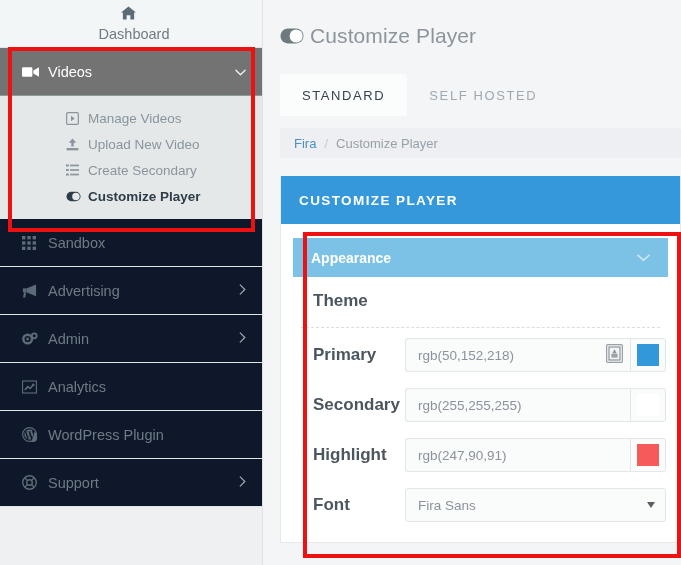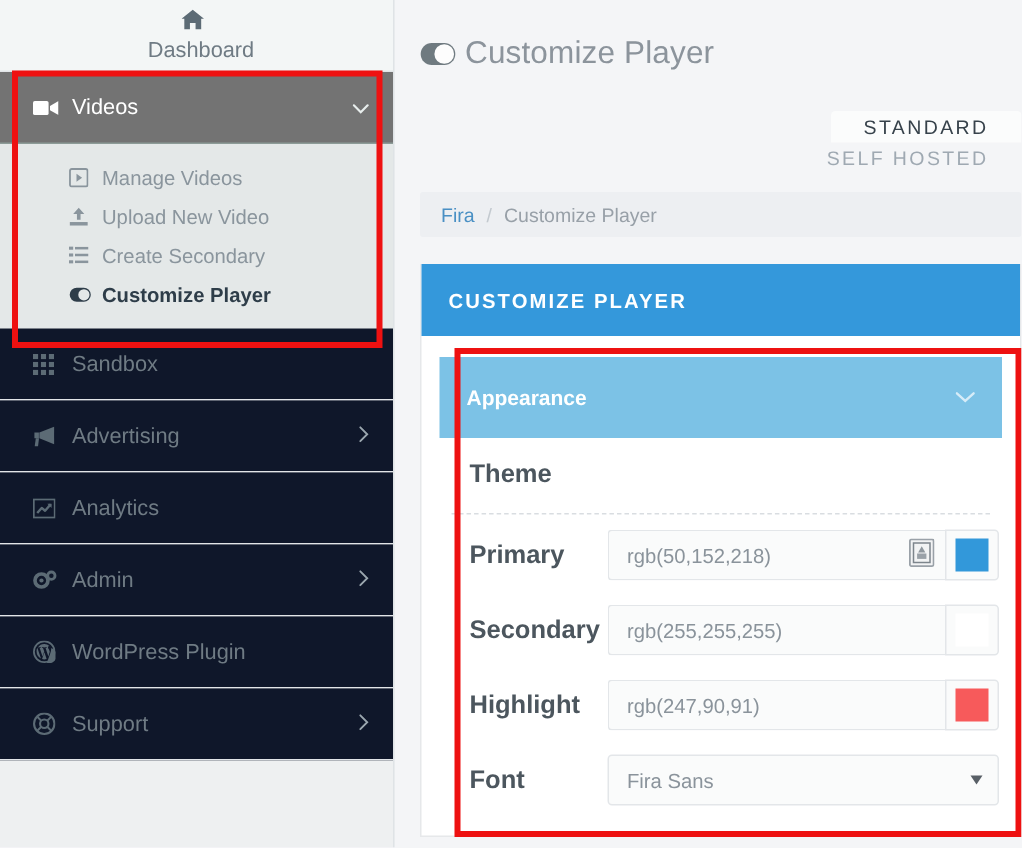--- a/index.html
+++ b/index.html
@@ -47,21 +47,21 @@
     border-bottom-color: #8c9b97;
   }
   .nav-row.active .ico { color: #ffffff; }
   .nav-row.active .chev { color: #e8eeed; }
 
   
   .sub-wrap { background: #e4e8e8; padding: 9px 0 10px 0; }
   .sub-row {
     display: flex; align-items: center;
     height: 26px;
-    padding-left: 46px;
+    padding-left: 66px;
     color: #8a959d;
     font-size: 13.5px;
     cursor: pointer;
   }
   .sub-row .sico {
     width: 22px; flex: 0 0 22px;
     display: flex; align-items: center;
     color: #8a959d;
   }
   .sub-row.selected { color: #2e3d49; font-weight: bold; }
@@ -83,21 +83,20 @@
     letter-spacing: .1px;
   }
   #page-title .tglico { margin-right: 6px; display:flex; align-items:center; }
 
   
   #tabs {
     display: flex; align-items: flex-end;
     height: 42px;
     margin-top: 16px;
     padding-left: 8px;
-    flex-direction: column;
   }
   .tab {
     height: 42px;
     display: flex; align-items: center;
     padding: 0 22px;
     font-size: 13px;
     letter-spacing: 1.6px;
     color: #9fa9b2;
     cursor: pointer;
     background: transparent;
@@ -140,21 +139,21 @@
     font-size: 13.5px;
     font-weight: bold;
     letter-spacing: 1.4px;
   }
   #panel-body { padding: 14px 12px 12px 12px; }
 
   
   #acc-head {
     background: #7cc2e6;
     color: #ffffff;
-    height: 54px;
+    height: 39px;
     display: flex; align-items: center;
     padding: 0 18px;
     font-size: 14px;
     font-weight: bold;
     cursor: pointer;
   }
   #acc-head .acc-title { flex: 1 1 auto; }
   #acc-head .acc-chev { color: #d6ecf8; font-size: 12px; }
 
   
@@ -339,43 +338,43 @@
       <span class="lbl">Advertising</span>
       <span class="chev">
         <svg width="7" height="11" viewBox="0 0 7 12">
             <path d="M1 1l5 5-5 5" stroke="currentColor" stroke-width="1.4" fill="none" stroke-linecap="round"></path>
           </svg>
       </span>
     </div>
 
     <div class="nav-row">
       <span class="ico">
+        <svg width="16" height="14" viewBox="0 0 17 14">
+            <circle cx="6" cy="7" r="4.6" fill="none" stroke="currentColor" stroke-width="2.6"></circle>
+            <circle cx="6" cy="7" r="1.5" fill="currentColor"></circle>
+            <circle cx="13" cy="3.6" r="2.6" fill="none" stroke="currentColor" stroke-width="2"></circle>
+          </svg>
+      </span>
+      <span class="lbl">Admin</span>
+      <span class="chev">
+        <svg width="7" height="11" viewBox="0 0 7 12">
+            <path d="M1 1l5 5-5 5" stroke="currentColor" stroke-width="1.4" fill="none" stroke-linecap="round"></path>
+          </svg>
+      </span>
+    </div>
+
+    <div class="nav-row">
+      <span class="ico">
         <svg width="15" height="14" viewBox="0 0 16 14">
             <rect x="0.6" y="0.6" width="14.8" height="12.8" fill="none" stroke="currentColor" stroke-width="1.2"></rect>
             <path d="M3 10.2l3.2-3.6 2.4 2L12.6 4" stroke="currentColor" stroke-width="1.7" fill="none" stroke-linejoin="round"></path>
             <path d="M10.2 3.6h3v3" fill="currentColor"></path>
           </svg>
       </span>
       <span class="lbl">Analytics</span>
-    </div>
-
-    <div class="nav-row">
-      <span class="ico">
-        <svg width="16" height="14" viewBox="0 0 17 14">
-            <circle cx="6" cy="7" r="4.6" fill="none" stroke="currentColor" stroke-width="2.6"></circle>
-            <circle cx="6" cy="7" r="1.5" fill="currentColor"></circle>
-            <circle cx="13" cy="3.6" r="2.6" fill="none" stroke="currentColor" stroke-width="2"></circle>
-          </svg>
-      </span>
-      <span class="lbl">Admin</span>
-      <span class="chev">
-        <svg width="7" height="11" viewBox="0 0 7 12">
-            <path d="M1 1l5 5-5 5" stroke="currentColor" stroke-width="1.4" fill="none" stroke-linecap="round"></path>
-          </svg>
-      </span>
     </div>
 
     <div class="nav-row">
       <span class="ico">
         <svg width="15" height="15" viewBox="0 0 15 15">
             <circle cx="7.5" cy="7.5" r="6.9" fill="none" stroke="currentColor" stroke-width="1.2"></circle>
             <path fill="currentColor" d="M2.4 7.5c0 2 1.2 3.7 2.9 4.5L2.9 4.8a5 5 0 0 0-.5 2.7zm8.6-.3c0-.6-.2-1-.4-1.4-.3-.4-.6-.8-.6-1.2 0-.5.4-.9.9-.9h.07A5 5 0 0 0 7.5 2.4a5 5 0 0 0-4.2 2.25h.32c.55 0 1.4-.07 1.4-.07.29-.2.32.4.03.44 0 0-.29.03-.6.05l1.9 5.6 1.14-3.4-.81-2.2c-.28-.02-.55-.05-.55-.05-.28-.02-.25-.47.03-.45 0 0 .86.07 1.38.07.55 0 1.4-.07 1.4-.07.29-.02.32.4.03.45 0 0-.28.03-.6.05l1.88 5.56.52-1.72c.23-.72.4-1.24.4-1.69zM7.6 7.9l-1.56 4.5a5 5 0 0 0 3.06-.08l-.03-.05L7.6 7.9zm4.45-2.9c.2.17.04.52.04.82 0 .75-.14 1.6-.57 2.66l-2.28 6.5a5 5 0 0 0 2.81-9.98z"></path>
           </svg>
       </span>
       <span class="lbl">WordPress Plugin</span>

